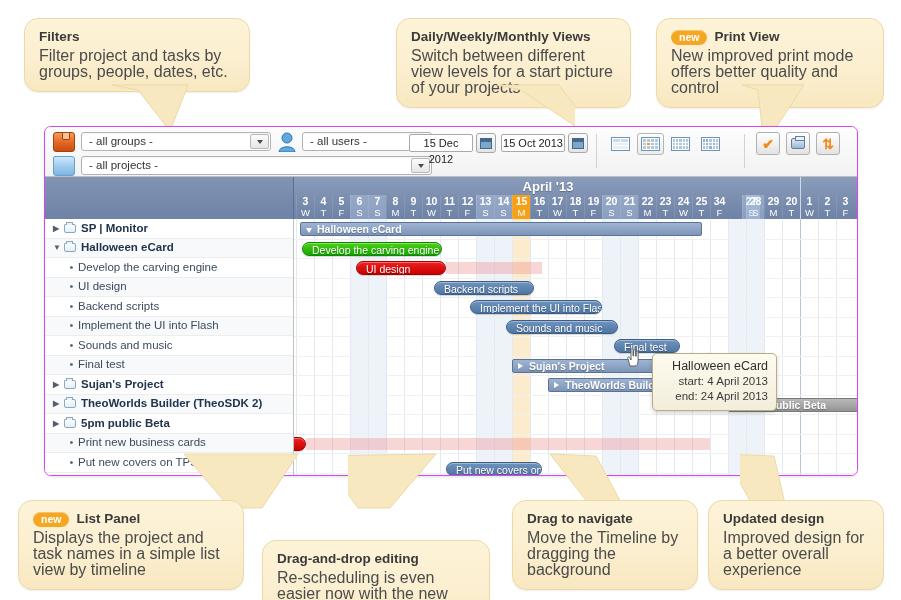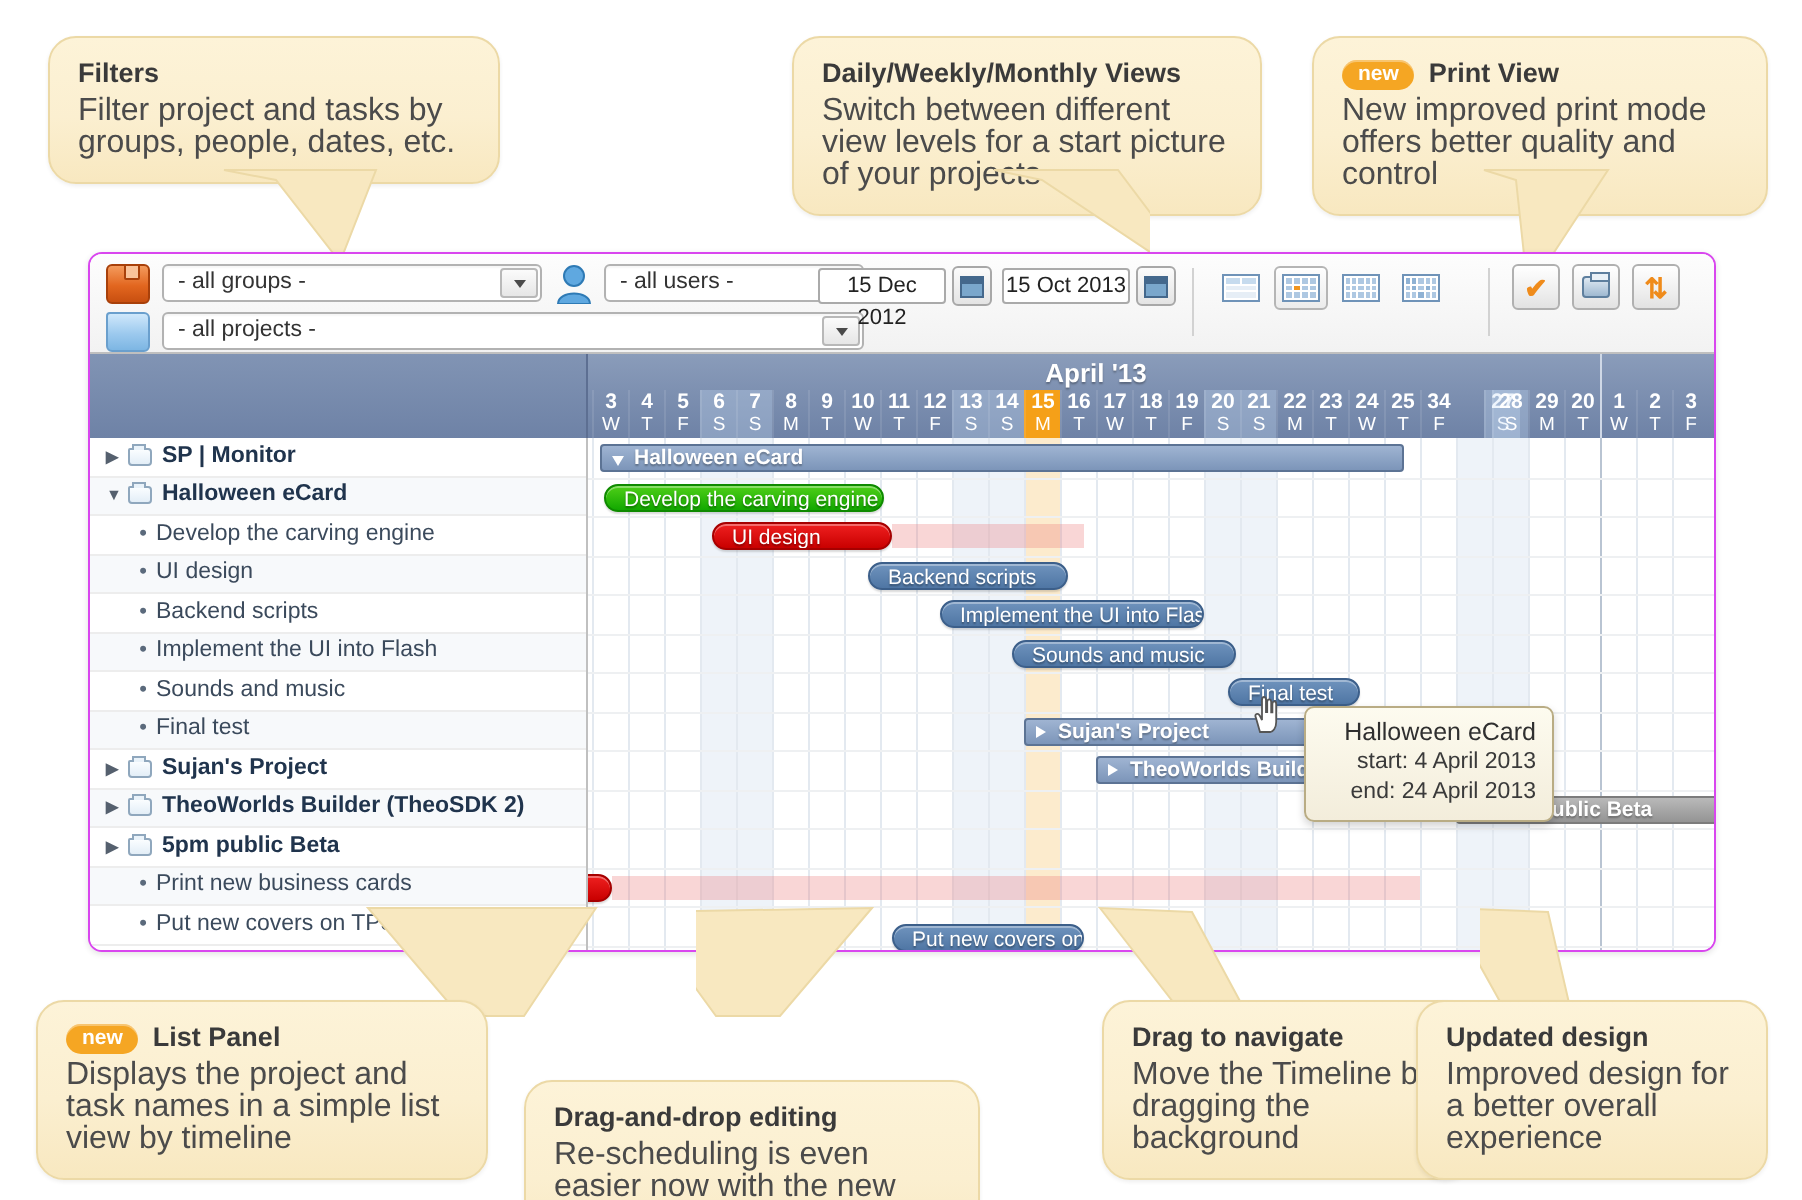--- a/index.html
+++ b/index.html
@@ -682,21 +682,21 @@
 <div class="callout" id="co-dragdrop" style="left:262px; top:500px; width:228px;margin-top:40px;">
   <div class="c-title">
     <span>Drag-and-drop editing</span>
   </div>
   <div class="c-body">Re-scheduling is even easier now with the new improved drag-and-drop</div>
 </div>
 
 <svg style="position:absolute;left:540px;top:452px;" width="120" height="58">
   <path d="M10,2 L52,56 L84,56 L56,4 Z" fill="#f8e8c0" stroke="#ecd9a6" stroke-width="1"></path>
 </svg>
-<div class="callout" id="co-navigate" style="left:512px; top:500px; width:186px;margin-left:39px;">
+<div class="callout" id="co-navigate" style="left:512px; top:500px; width:186px;">
   <div class="c-title">
     <span>Drag to navigate</span>
   </div>
   <div class="c-body">Move the Timeline by dragging the background</div>
 </div>
 
 <svg style="position:absolute;left:740px;top:452px;" width="130" height="58">
   <path d="M14,2 L44,56 L76,56 L64,4 Z" fill="#f8e8c0" stroke="#ecd9a6" stroke-width="1" transform="translate(-30,0)"></path>
 </svg>
 <div class="callout" id="co-design" style="left:708px; top:500px; width:176px;">

